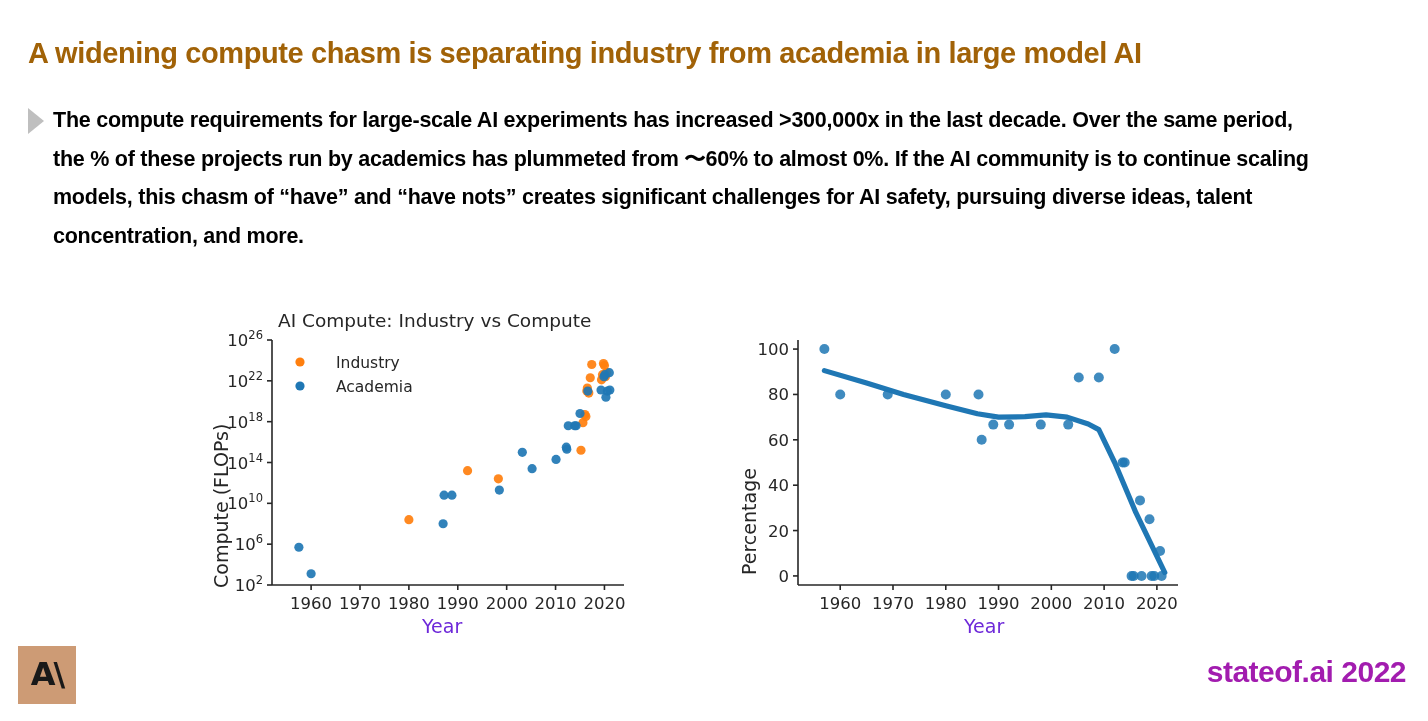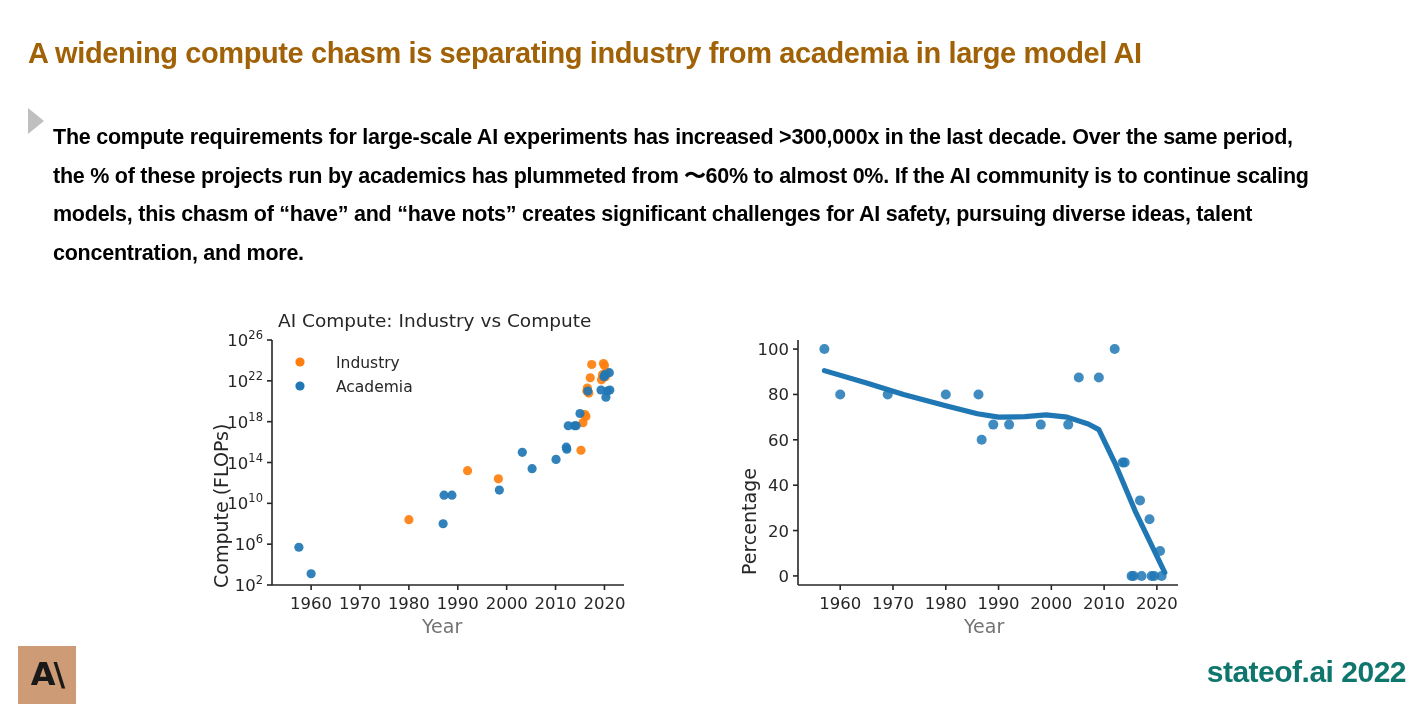--- a/index.html
+++ b/index.html
@@ -48,21 +48,20 @@
     margin-right: 9px;
     flex: 0 0 auto;
   }
   #bullet-text {
     font-size: 21.5px;
     font-weight: bold;
     line-height: 38.5px;
     letter-spacing: -0.25px;
     color: #000000;
     max-width: 1270px;
-    margin-top: 17px;
   }
 
   
   .figure {
     position: absolute;
     top: 300px;
   }
   #figure-left  { left: 196px; width: 440px; height: 345px; }
   #figure-right { left: 726px; width: 470px; height: 345px; }
 
@@ -85,21 +84,21 @@
     color: #262626;
     white-space: nowrap;
     font-family: "DejaVu Sans", sans-serif;
   }
   #figure-left .ylabel  { left: 14px; top: 288px; }
   #figure-right .ylabel { left: 12px; top: 275px; }
 
   .xlabel {
     position: absolute;
     font-size: 19px;
-    color: #737373;
+    color: #6d28d9;
     font-family: "DejaVu Sans", sans-serif;
   }
   #figure-left .xlabel  { left: 226px; top: 315px; }
   #figure-right .xlabel { left: 238px; top: 315px; }
 
   .plot-svg { position: absolute; left: 0; top: 0; }
 
   .tick-text {
     font-family: "DejaVu Sans", sans-serif;
     fill: #262626;
@@ -132,21 +131,21 @@
     line-height: 1;
     transform: translateY(-1px);
   }
 
   #footer-brand {
     position: absolute;
     right: 22px;
     top: 655px;
     font-size: 30px;
     font-weight: bold;
-    color: #0f766e;
+    color: #a21caf;
     letter-spacing: -0.5px;
     white-space: nowrap;
   }
 </style>
 </head>
 <body>
 
 <div id="slide-title">A widening compute chasm is separating industry from academia in large model AI</div>
 
 <div id="bullet-block">

